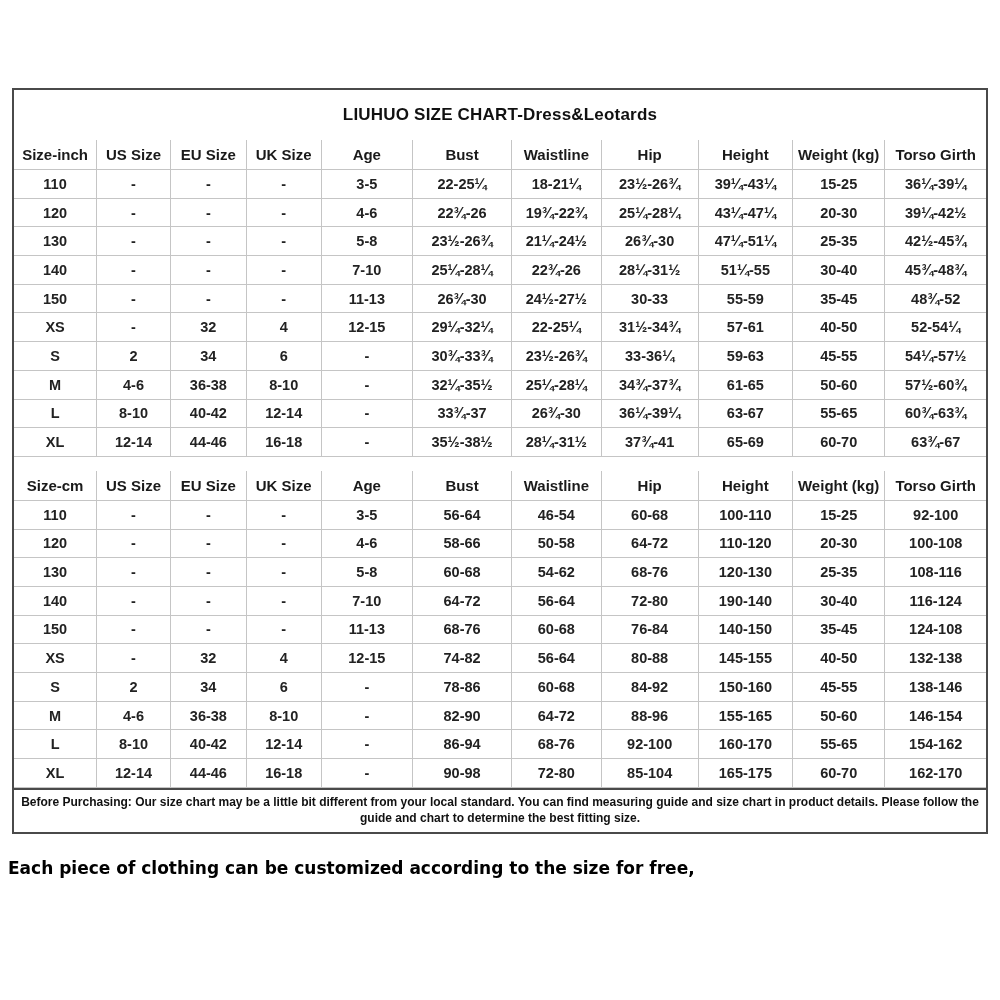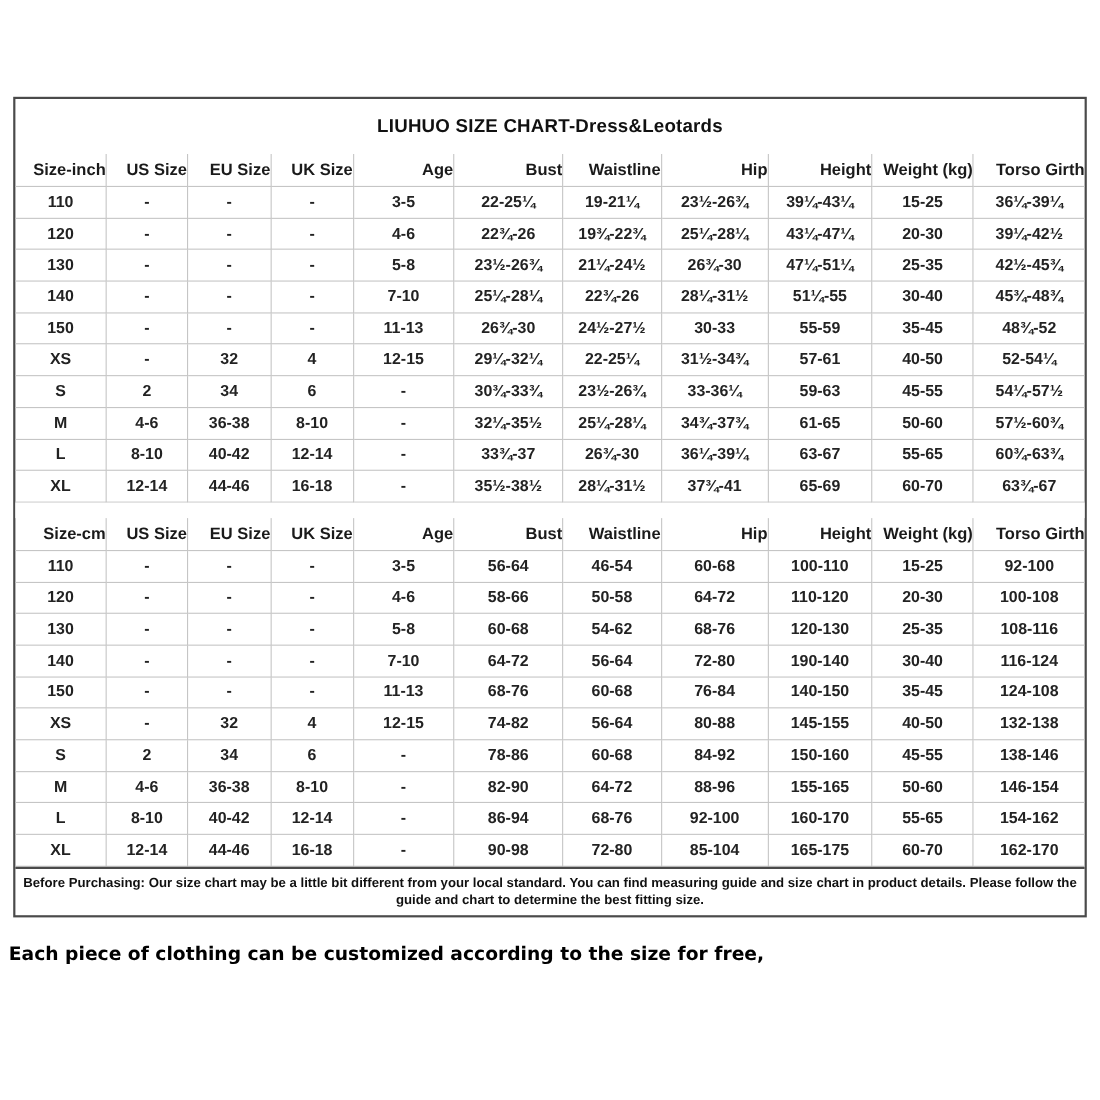--- a/index.html
+++ b/index.html
@@ -24,21 +24,21 @@
     font-weight: 700; color: #222;
   }
   table.size-table th, table.size-table td {
     border: 1px solid #c5c5c5; text-align: center; vertical-align: middle;
     padding: 0; overflow: hidden; white-space: nowrap;
   }
   table.size-table th { height: 29px; font-size: 15px; color: #1a1a1a; }
   table.size-table td { height: 27.7px; font-size: 14.5px; }
   table.size-table tr > th:first-child, table.size-table tr > td:first-child { border-left: none; }
   table.size-table tr > th:last-child, table.size-table tr > td:last-child { border-right: none; }
-  table.size-table thead tr > th { border-top: none; text-align: right; }
+  table.size-table thead tr > th { border-top: none; }
   .table-gap { height: 14px; background: #fff; }
   .note {
     border-top: 2px solid #4a4a4a;
     font-size: 12px; font-weight: 700; text-align: center; color: #111;
     padding: 4px 6px 6px 6px; line-height: 1.35;
   }
   .footer-line {
     position: absolute; left: 8px; margin: 0;
     font-family: "DejaVu Sans", sans-serif;
     font-size: 17px; font-weight: 700; color: #000;
@@ -82,21 +82,21 @@
           </tr>
         </thead>
         <tbody>
           <tr>
             <td>110</td>
             <td>-</td>
             <td>-</td>
             <td>-</td>
             <td>3-5</td>
             <td>22-25¼</td>
-            <td>19-21¼</td>
+            <td>18-21¼</td>
             <td>23½-26¾</td>
             <td>39¼-43¼</td>
             <td>15-25</td>
             <td>36¼-39¼</td>
           </tr>
           <tr>
             <td>120</td>
             <td>-</td>
             <td>-</td>
             <td>-</td>

